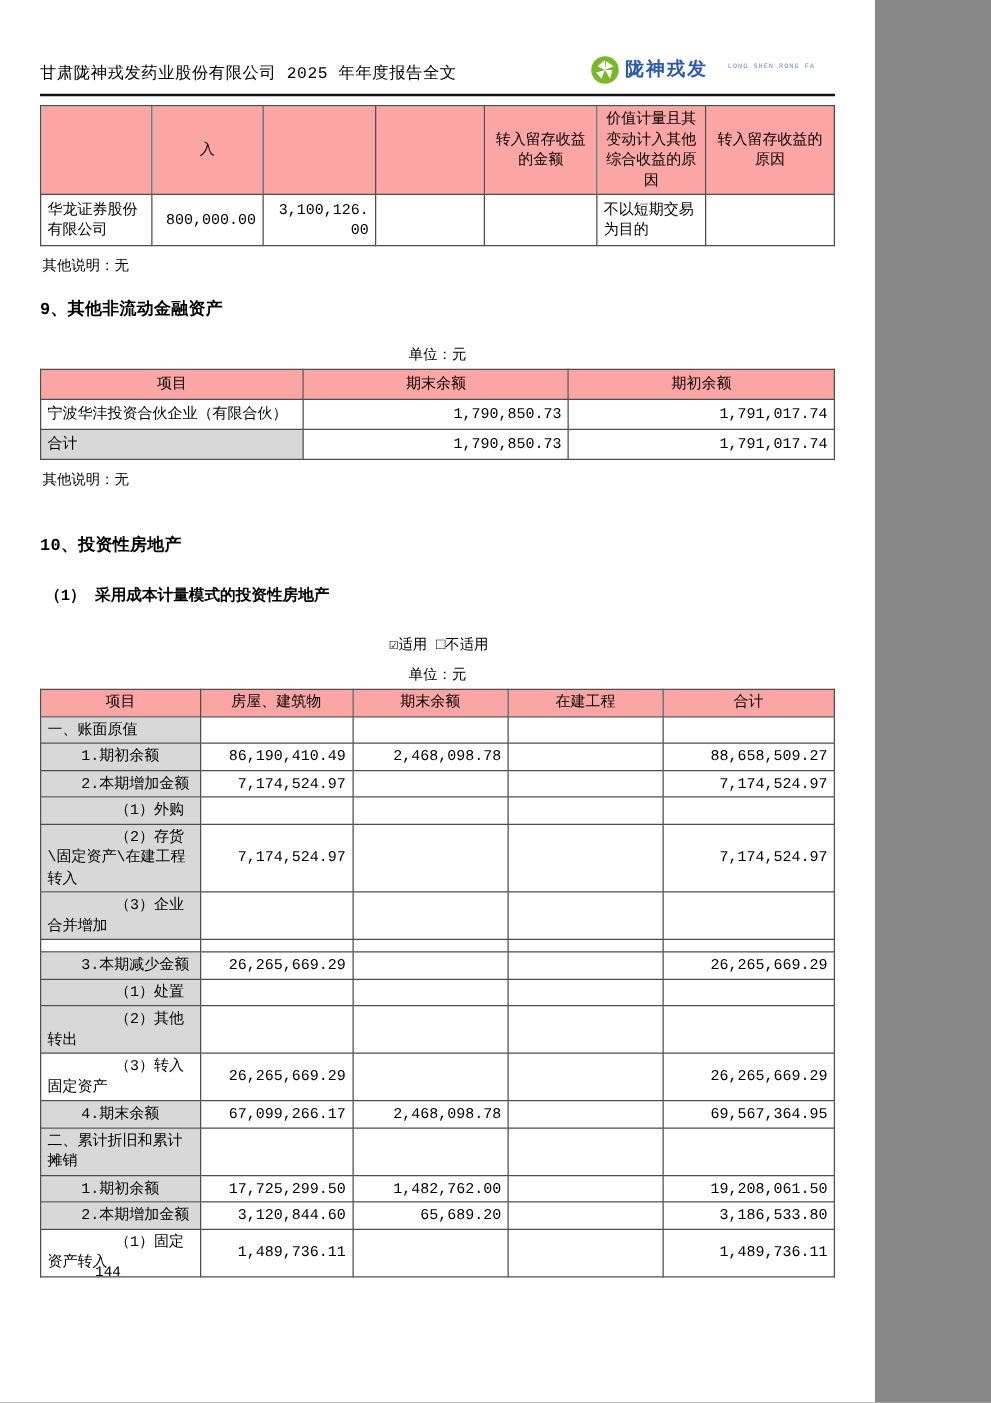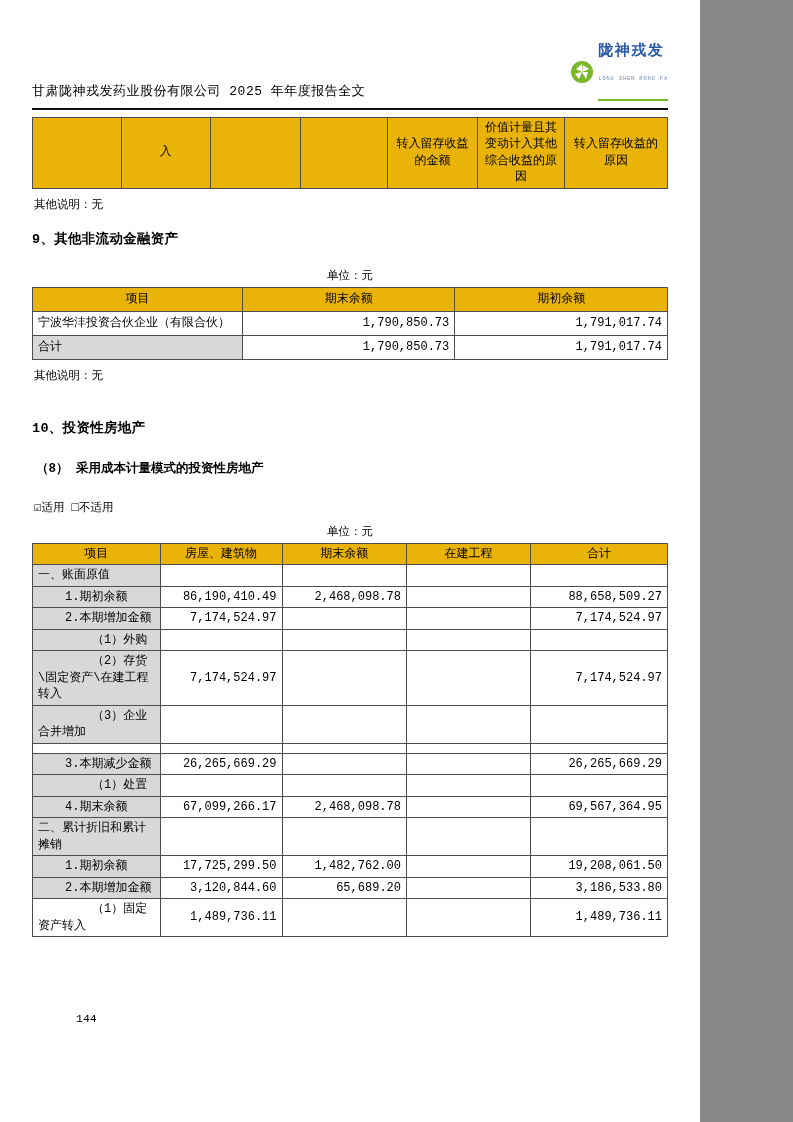--- a/index.html
+++ b/index.html
@@ -15,44 +15,44 @@
   }
   
   .page-header{
     display:flex;justify-content:space-between;align-items:flex-end;
     padding-top:44px;padding-bottom:7px;
     border-bottom:2px solid #111;
   }
   .header-title{font-size:13px;line-height:18px;letter-spacing:.5px;}
   .logo{display:flex;align-items:center;gap:4px;}
   .logo-mark{width:24px;height:24px;flex:0 0 auto;}
-  .logo-text{display:flex;flex-direction:column;line-height:1;gap:16px;}
+  .logo-text{display:flex;flex-direction:row;line-height:1;gap:16px;}
   .logo-cn{font-size:15px;font-weight:bold;color:#2b5aa7;letter-spacing:1.5px;white-space:nowrap;}
   .logo-en{font-size:5.5px;color:#7290bb;letter-spacing:.8px;margin-top:1px;white-space:nowrap;}
   .logo-bar{height:2px;background:#7ab82a;margin-top:1px;}
   
   .note{font-size:11.5px;margin:8px 0 0 2px;}
   h2.sec{font-size:13.5px;font-weight:bold;margin:18px 0 0 0;letter-spacing:.3px;}
   h2.sec10{margin-top:36px;}
   h3.sub{font-size:12.5px;font-weight:bold;margin:23px 0 0 4px;}
-  .applicable{font-size:11.5px;margin:22px 0 0 2px;}
+  .applicable{font-size:11.5px;margin:22px 0 0 2px;text-align:center;}
   .applicable .box{font-size:12.5px;}
   .unit{font-size:11.5px;text-align:center;margin:20px 0 4px 0;}
   .unit.tight{margin-top:9px;}
   
   table.tbl{border-collapse:collapse;width:100%;table-layout:fixed;font-size:12px;}
   table.tbl td,table.tbl th{
     border:1px solid #4e4e4e;
     padding:2px 5px;
     line-height:16.5px;
     vertical-align:middle;
     word-break:break-all;
     overflow:hidden;
   }
-  table.tbl th{background:#eab308;font-weight:normal;text-align:center;}
+  table.tbl th{background:#fca5a5;font-weight:normal;text-align:center;}
   table.tbl td.num{text-align:right;}
   table.tbl td.txt{text-align:left;}
   table.tbl td.shade{background:#d8d8d8;}
   .tbl-carryover{margin-top:7px;}
   .tbl-carryover th{vertical-align:top;}
   .tbl-carryover td{height:36px;}
   .tbl9{margin-top:0;}
   .tbl9 td,.tbl9 th{height:19px;}
   .tbl10{margin-top:4px;}
   .tbl10 td.lbl{text-align:left;}
@@ -98,20 +98,29 @@
     <tbody>
         <tr>
           <th></th>
           <th>入</th>
           <th></th>
           <th></th>
           <th>转入留存收益的金额</th>
           <th>价值计量且其变动计入其他综合收益的原因</th>
           <th>转入留存收益的原因</th>
         </tr>
+        <tr>
+          <td class="txt">华龙证券股份有限公司</td>
+          <td class="num">800,000.00</td>
+          <td class="num">3,100,126.00</td>
+          <td class="txt"></td>
+          <td class="txt"></td>
+          <td class="txt">不以短期交易为目的</td>
+          <td class="txt"></td>
+        </tr>
       </tbody>
   </table>
   <p class="note">其他说明：无</p>
 
   <h2 class="sec">9、其他非流动金融资产</h2>
   <div class="unit">单位：元</div>
   <table class="tbl tbl9">
     <colgroup>
       <col style="width:33.1%">
         <col style="width:33.4%">
@@ -131,21 +140,21 @@
         <tr>
           <td class="txt shade">合计</td>
           <td class="num">1,790,850.73</td>
           <td class="num">1,791,017.74</td>
         </tr>
       </tbody>
   </table>
   <p class="note">其他说明：无</p>
 
   <h2 class="sec sec10">10、投资性房地产</h2>
-  <h3 class="sub">（8） 采用成本计量模式的投资性房地产</h3>
+  <h3 class="sub">（1） 采用成本计量模式的投资性房地产</h3>
 
   <p class="applicable">
     <span class="box">☑</span><span>适用</span>
     <span class="box">□</span><span>不适用</span>
   </p>
 
   <div class="unit tight">单位：元</div>
   <table class="tbl tbl10">
     <colgroup>
       <col style="width:20.1%">
@@ -219,20 +228,34 @@
           <td class="num">26,265,669.29</td>
         </tr>
         <tr>
           <td class="lbl lvl2 shade">（1）处置</td>
           <td class="num"></td>
           <td class="num"></td>
           <td class="num"></td>
           <td class="num"></td>
         </tr>
         <tr>
+          <td class="lbl lvl2 shade">（2）其他转出</td>
+          <td class="num"></td>
+          <td class="num"></td>
+          <td class="num"></td>
+          <td class="num"></td>
+        </tr>
+        <tr>
+          <td class="lbl lvl2">（3）转入固定资产</td>
+          <td class="num">26,265,669.29</td>
+          <td class="num"></td>
+          <td class="num"></td>
+          <td class="num">26,265,669.29</td>
+        </tr>
+        <tr>
           <td class="lbl lvl1 shade">4.期末余额</td>
           <td class="num">67,099,266.17</td>
           <td class="num">2,468,098.78</td>
           <td class="num"></td>
           <td class="num">69,567,364.95</td>
         </tr>
         <tr>
           <td class="lbl lvl0 shade">二、累计折旧和累计摊销</td>
           <td class="num"></td>
           <td class="num"></td>

